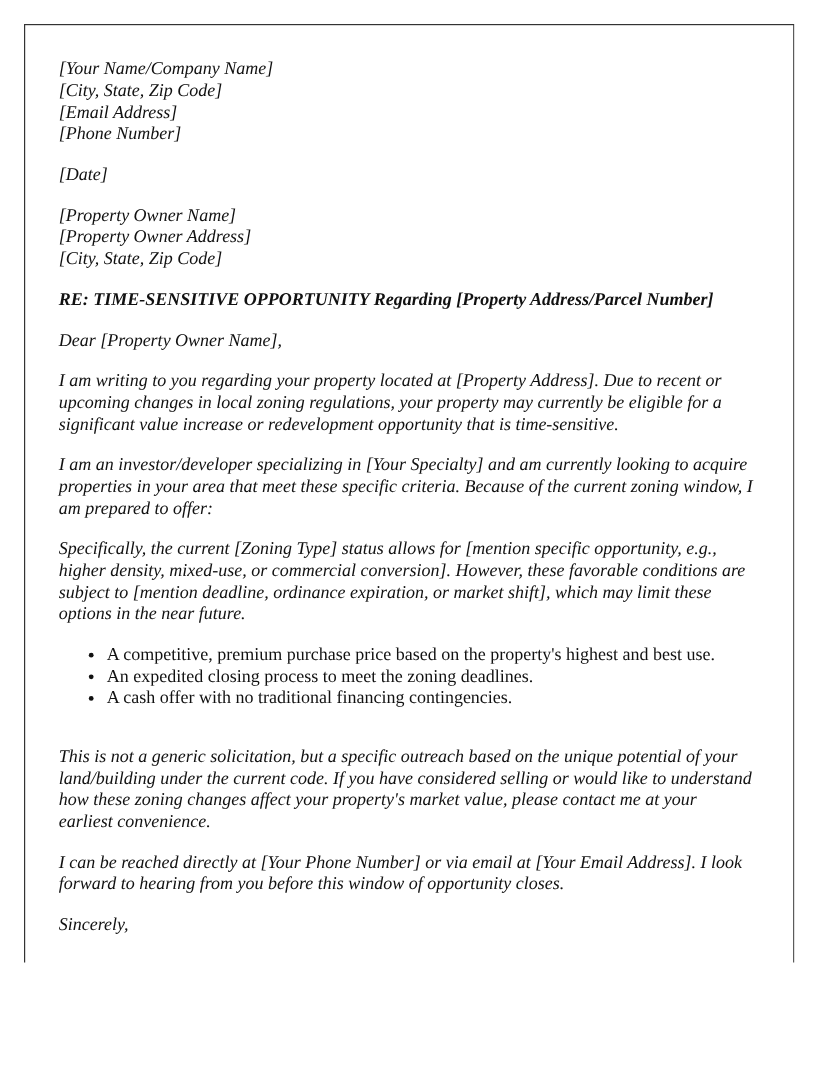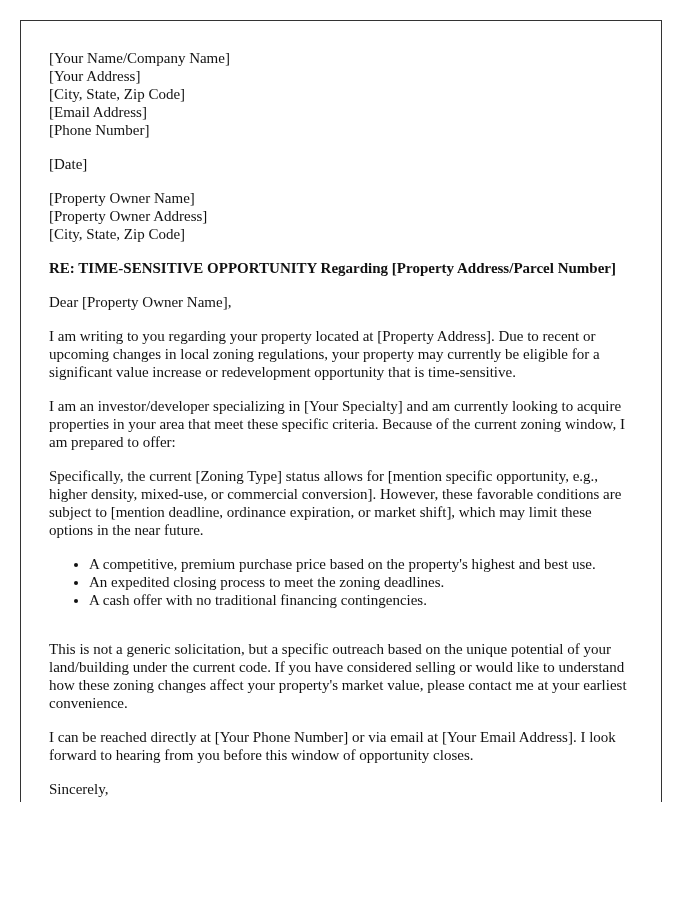--- a/index.html
+++ b/index.html
@@ -24,20 +24,21 @@
       min-height: 1000px;
       border: 1px solid #333333;
       padding: 28px 28px 28px 28px;
       font-family: "Liberation Serif", "DejaVu Serif", serif;
       font-size: 15px;
       line-height: 18px;
       color: #111111;
     }
     .letter p {
       margin: 0 4px 16px 0;
+      font-style: italic;
     }
     .block-line {
       display: block;
     }
     .subject {
       font-weight: bold;
     }
     ul.offers {
       margin: 0 0 31px 0;
       padding-left: 40px;
@@ -48,21 +49,20 @@
     }
   </style>
 </head>
 <body>
 
 <div class="page-clip">
   <div class="letter">
 
     <p>
       <span class="block-line">[Your Name/Company Name]</span>
-      <span class="block-line">[Your Address]</span>
       <span class="block-line">[City, State, Zip Code]</span>
       <span class="block-line">[Email Address]</span>
       <span class="block-line">[Phone Number]</span>
     </p>
 
     <p>[Date]</p>
 
     <p>
       <span class="block-line">[Property Owner Name]</span>
       <span class="block-line">[Property Owner Address]</span>

